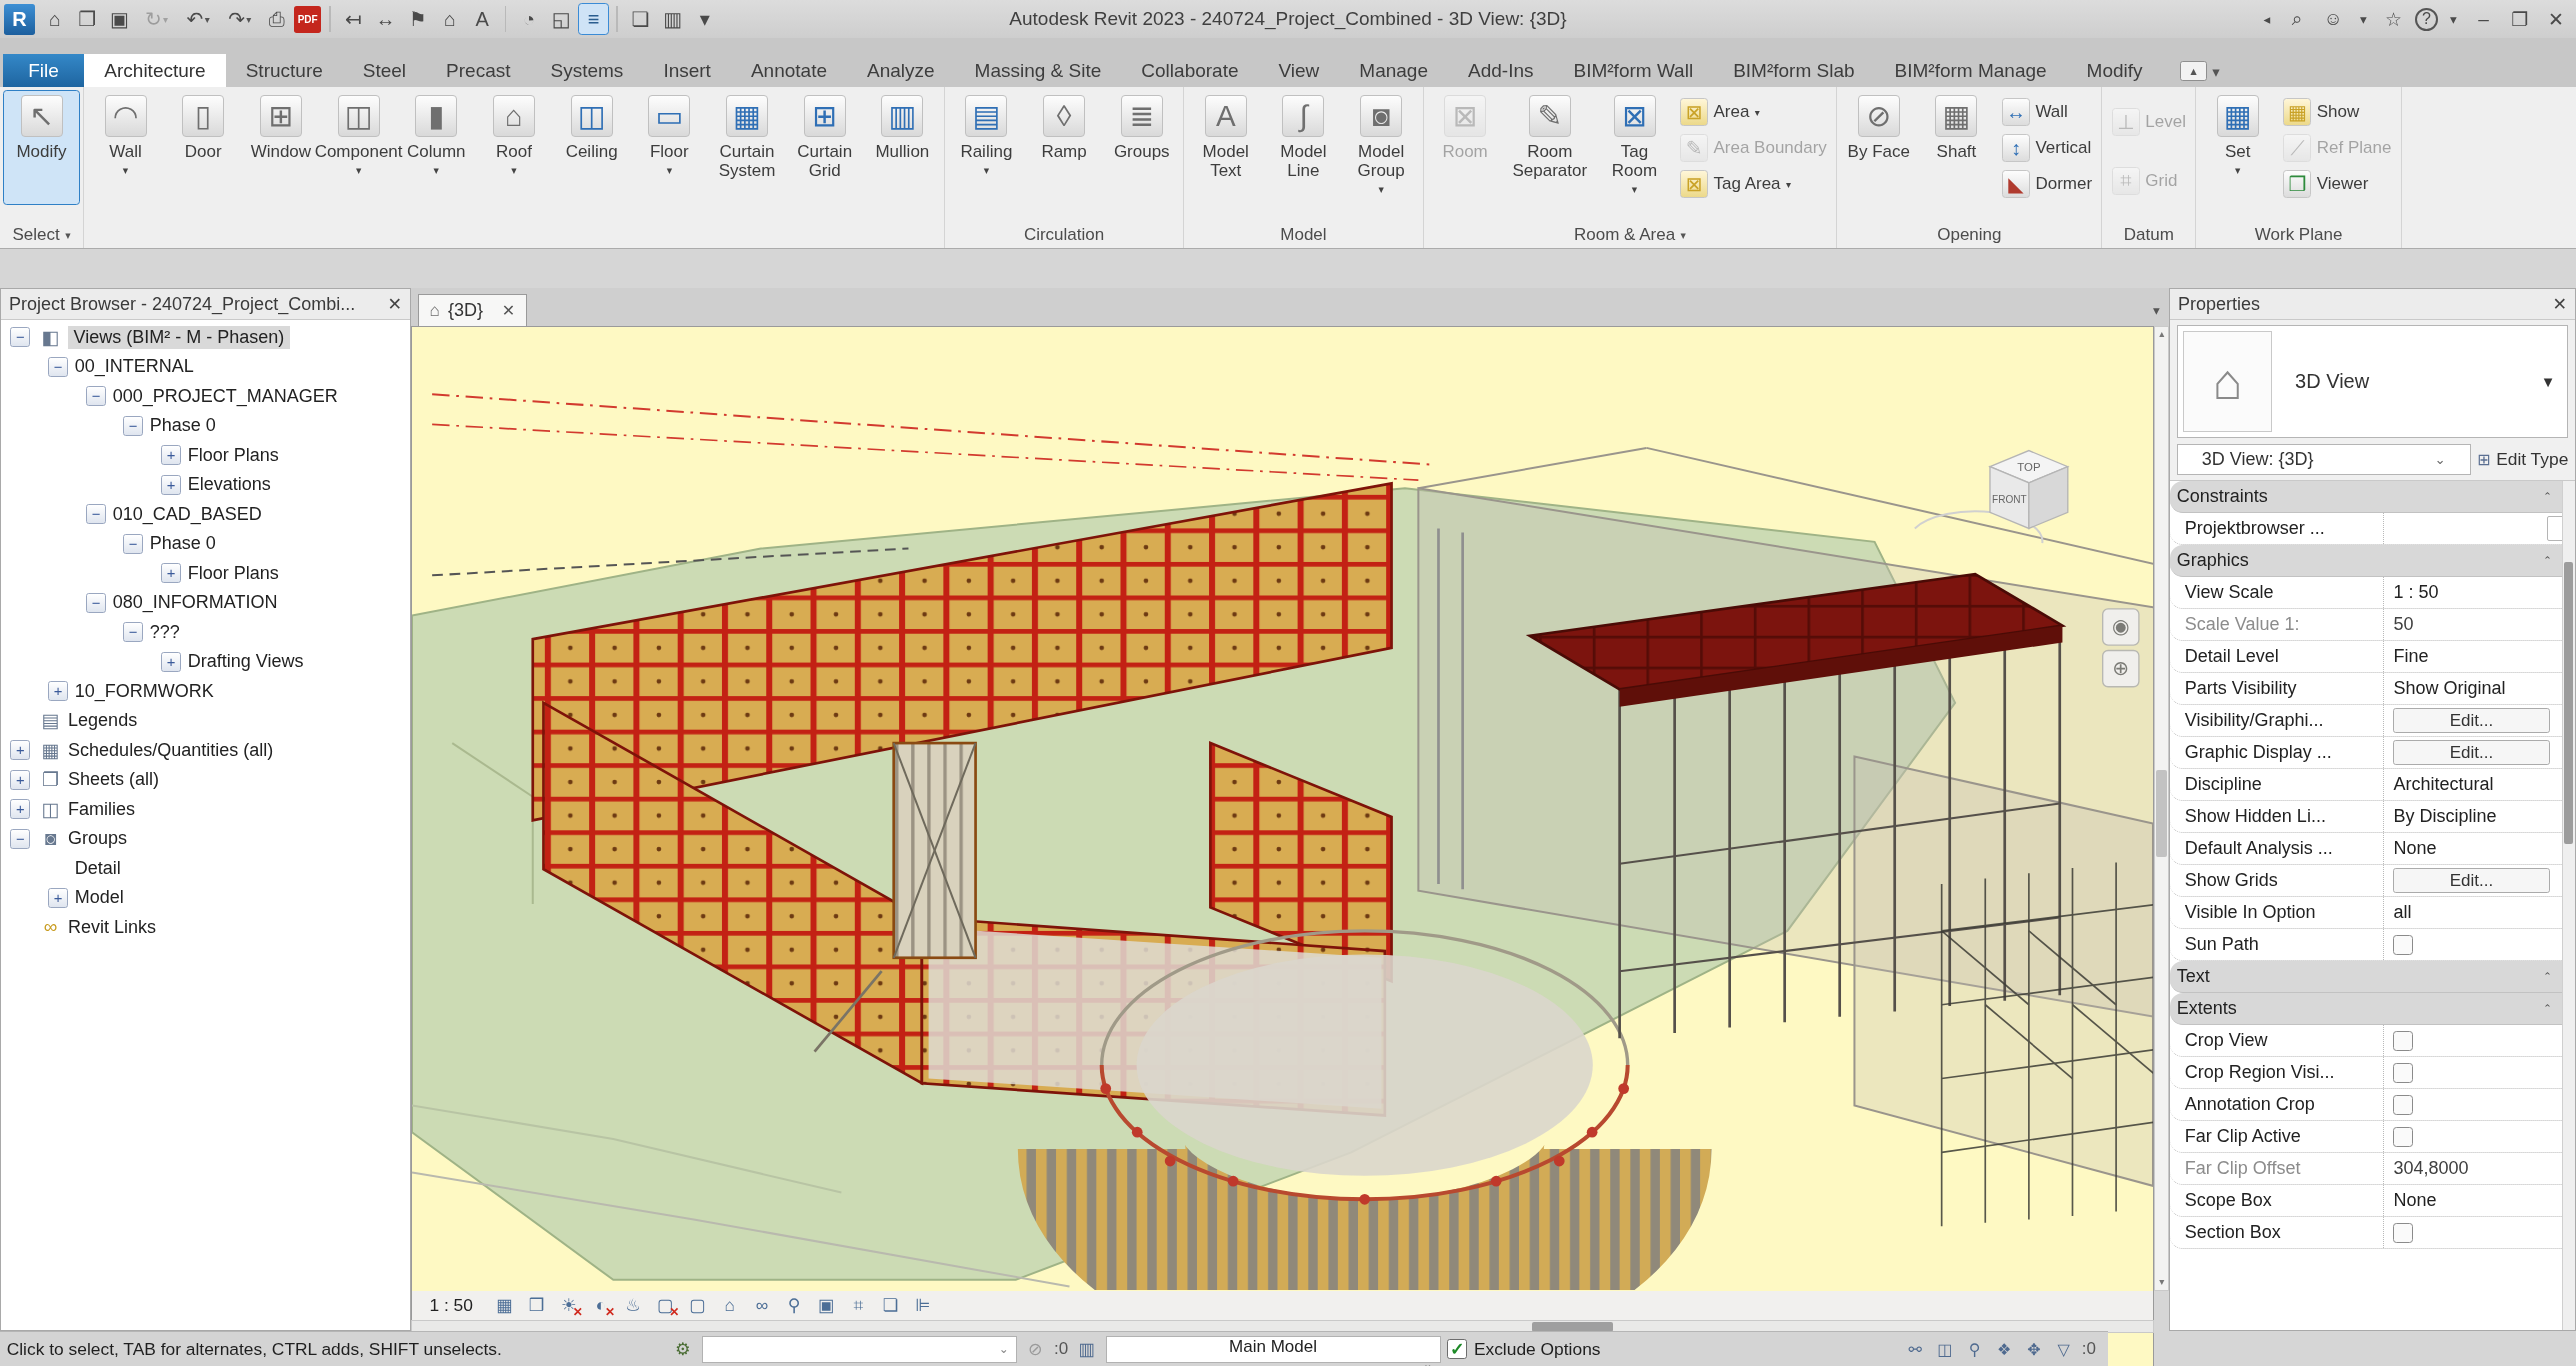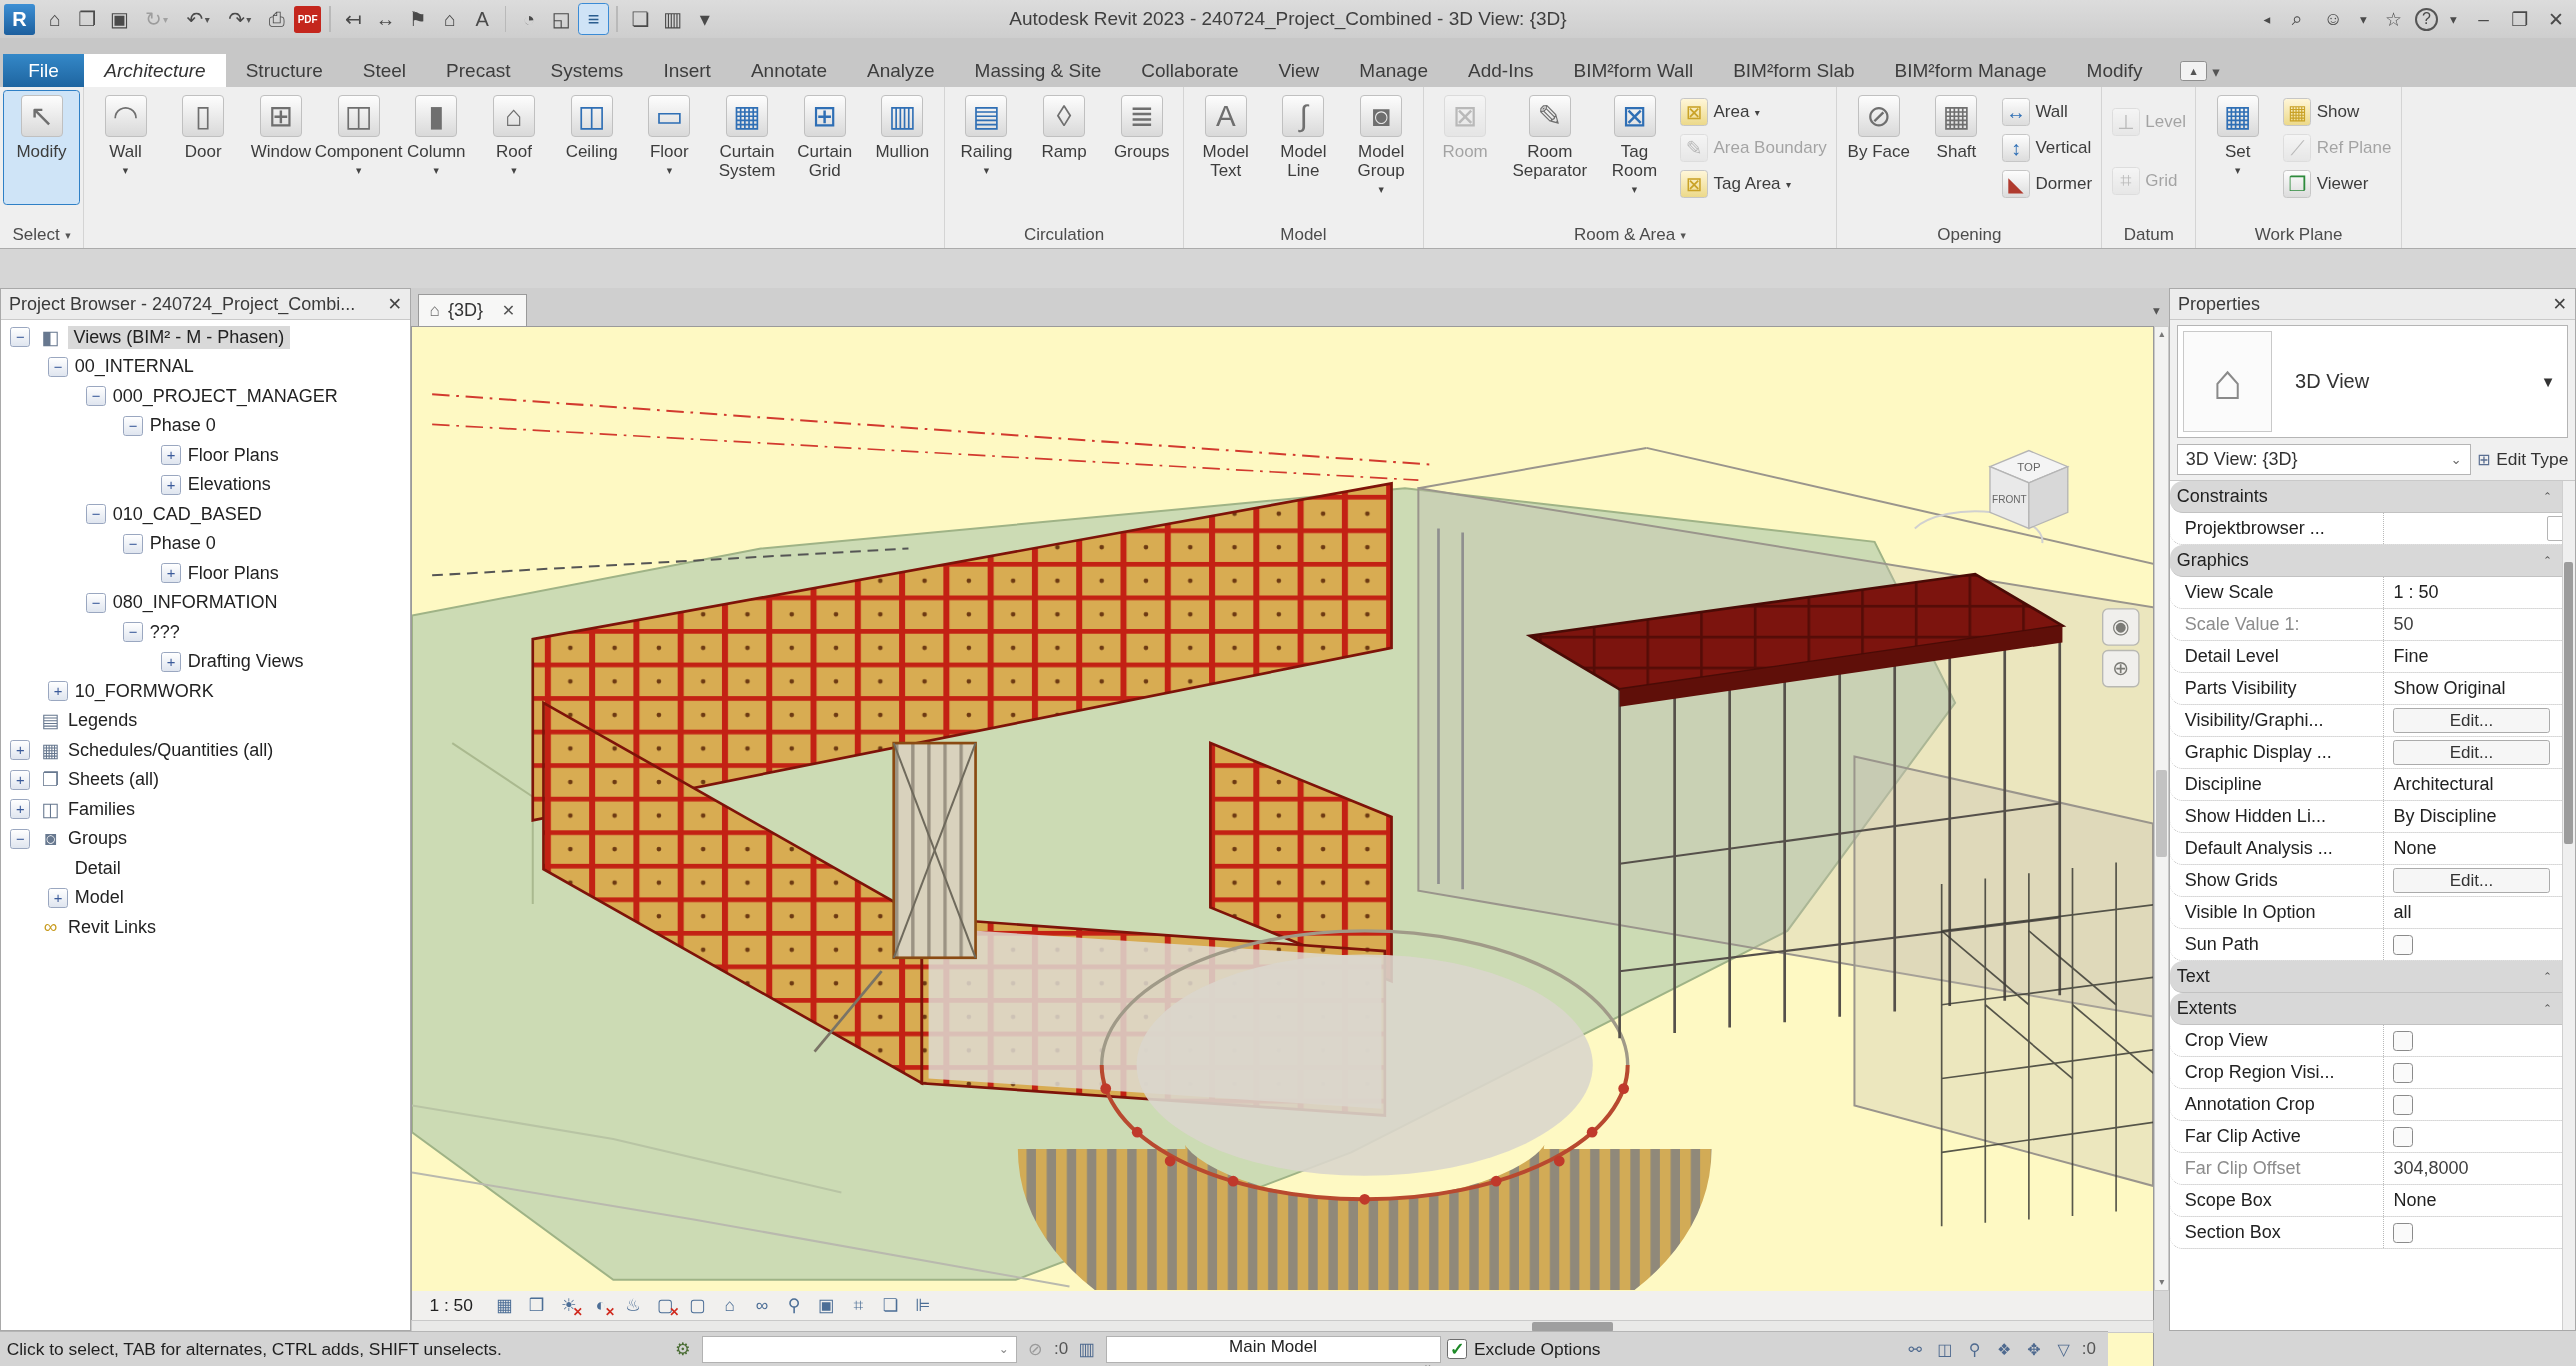--- a/index.html
+++ b/index.html
@@ -20,21 +20,21 @@
   #titletext { position:absolute; left:0; right:0; text-align:center; font-size:19px; color:#3f3f3f; pointer-events:none; }
   #title-right { margin-left:auto; display:flex; align-items:center; gap:6.7px; padding-right:5.4px; }
   .tic { width:29.5px; height:29.5px; display:flex; align-items:center; justify-content:center; font-size:19px; color:#4a4a4a; }
   .tic.help { border:2px solid #555; border-radius:50%; width:23px; height:23px; font-size:16px; }
   .tic.small { width:17.4px; font-size:13.4px; }
 
   
   #tabbar { position:absolute; left:0; top:38px; width:2576px; height:50px; background:#c7c7c7; display:flex; align-items:flex-end; }
   .rtab { height:34px; padding:0 20px; display:flex; align-items:center; font-size:19px; color:#3d3d3d; cursor:default; }
   .rtab.file { background:linear-gradient(#3488c8,#1e649f); color:#fff; margin-left:2.7px; padding:0 25.5px; }
-  .rtab.active { background:#ffffff; color:#333;font-style:italic; }
+  .rtab.active { background:#ffffff; color:#333; }
   #ribbon-collapse { margin-left:17.4px; height:34px; display:flex; align-items:center; gap:5.4px; font-size:14.8px; color:#555; }
   #ribbon-collapse .box { width:27px; height:20px; border:1.3px solid #8f8f8f; border-radius:2.7px; background:#f2f2f2; display:flex; align-items:center; justify-content:center; font-size:10.7px; }
 
   
   #ribbon { position:absolute; left:0; top:87px; width:2576px; height:162px; background:#efefef; border-bottom:1.3px solid #ababab; display:flex; }
   .panel { display:flex; flex-direction:column; border-right:1.3px solid #d4d4d4; padding:4px 4px 0 4px; }
   .pbody { flex:1; display:flex; align-items:flex-start; gap:2.7px; }
   .plabel { height:25.5px; display:flex; align-items:center; justify-content:center; font-size:17px; color:#4c4c4c; gap:5.4px; }
   .plabel .pl-arrow { font-size:10.7px; color:#555; }
   .btnL { width:75px; min-height:113px; display:flex; flex-direction:column; align-items:center; padding-top:4px; border-radius:2.7px; }
@@ -87,21 +87,21 @@
   #hscroll { position:absolute; left:411px; top:1320px; width:1743px; height:13.4px; background:#e9e9e8; border:0.7px solid #c9c9c9; }
   #hscroll .thumb { position:absolute; top:1.3px; height:9.4px; left:1120px; width:81px; background:#9f9f9f; border-radius:2px; }
 
   
   #props { position:absolute; left:2169px; top:288px; width:407px; bottom:35px; background:#f0f0f0; border:1.3px solid #a9a9a9; display:flex; flex-direction:column; }
   #typecard { margin:5.4px 6.7px 0 6.7px; background:#fff; border:1.3px solid #b5b5b5; height:113px; display:flex; align-items:center; }
   #typecard .thumb { width:89px; height:101px; margin-left:5.4px; border:1.3px solid #c9c9c9; display:flex; align-items:center; justify-content:center; font-size:50px; color:#8a8a8a; background:#fbfbfb; }
   #typecard .tname { font-size:20px; color:#333; margin-left:23px; }
   #typecard .caret { margin-left:auto; margin-right:12px; font-size:14.8px; color:#333; }
   #instrow { display:flex; align-items:center; margin:5.4px 6.7px; gap:6.7px; }
-  #instcombo { flex:1; height:31px; background:#fff; border:1.3px solid #b5b5b5; display:flex; align-items:center; font-size:18px; color:#333; padding:0 8px; }
+  #instcombo { flex:1; height:31px; background:#fff; border:1.3px solid #b5b5b5; display:flex; align-items:center; font-size:18px; color:#333; padding:0 24px; }
   #instcombo .caret { margin-left:auto; color:#666; font-size:13.4px; }
   #edittype { display:flex; align-items:center; gap:5.4px; font-size:17.4px; color:#333; white-space:nowrap; }
   #edittype .eicon { font-size:16px; color:#5b6f92; }
   #pgrid { flex:1; background:#fff; border-top:1.3px solid #c9c9c9; overflow:hidden; position:relative; }
   .prow { display:flex; align-items:center; height:32px; border-bottom:0.7px dotted #b9b9b9; font-size:18px;border-radius:13px; }
   .prow.sec { background:#d8d8d8; color:#222; border-bottom:0.7px solid #c2c2c2; padding-left:6.7px; height:32px; }
   .prow.sec .chev { margin-left:auto; margin-right:23px; font-size:10.7px; color:#555; }
   .plbl { width:213px; padding-left:14.8px; color:#222; white-space:nowrap; overflow:hidden; flex:none; }
   .plbl.dis { color:#8c8c8c; }
   .pval { flex:1; border-left:0.7px dotted #b9b9b9; height:100%; display:flex; align-items:center; padding-left:9.4px; color:#222; position:relative; }

